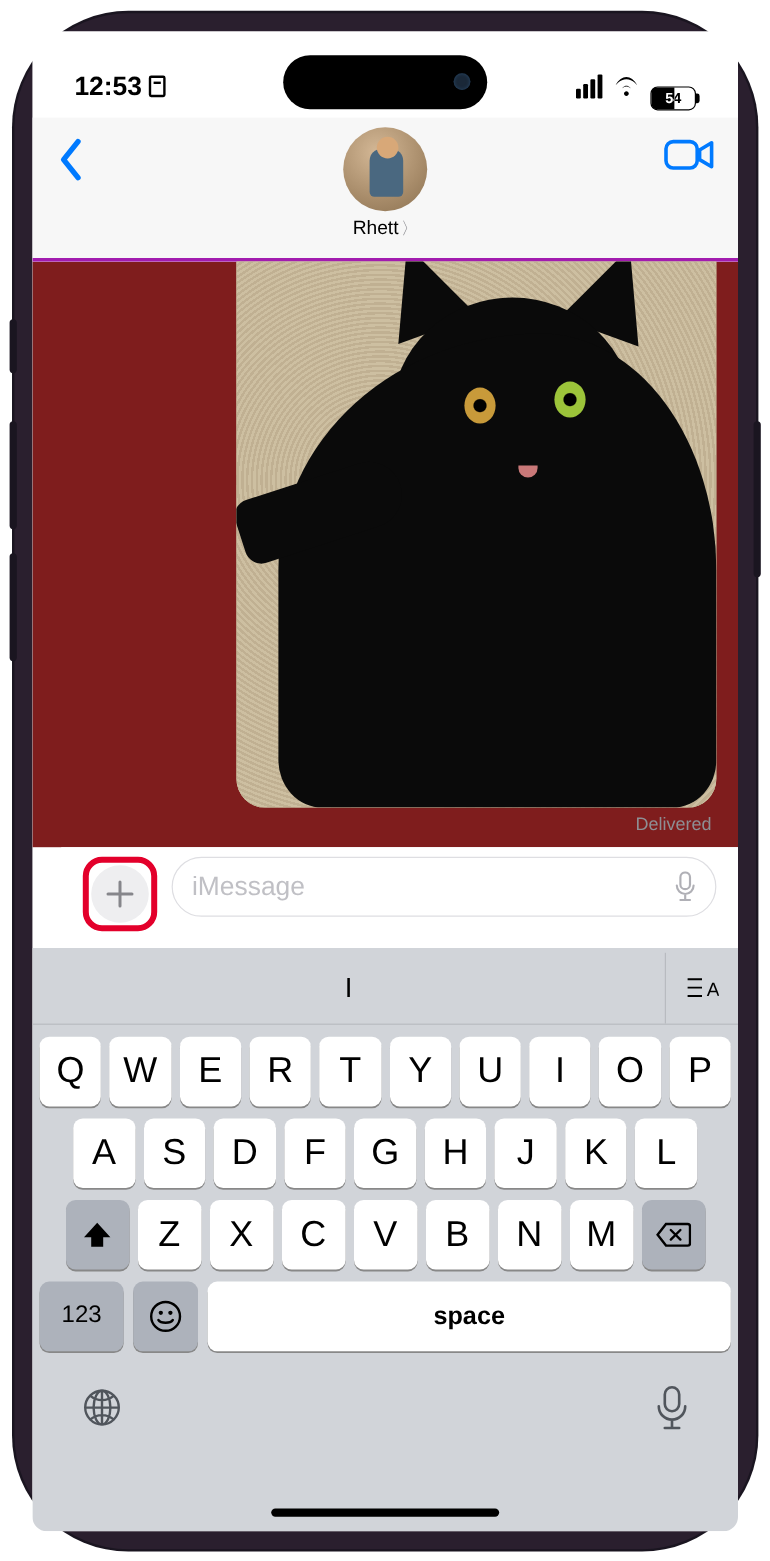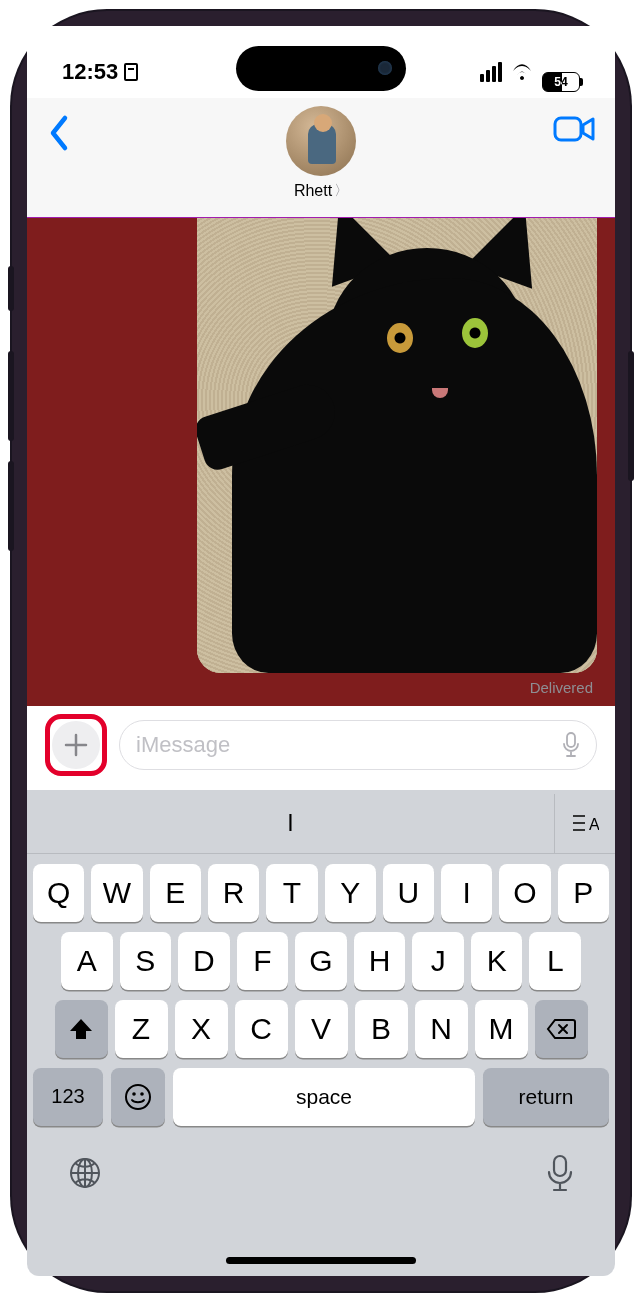--- a/index.html
+++ b/index.html
@@ -76,21 +76,21 @@
   .battery {
     display:inline-flex; align-items:center;
     width:38px; height:20px; border:1.5px solid #000; border-radius:6px; position:relative;
     font-size:12px; font-weight:700; justify-content:center;margin-top:20px;
   }
   .battery::after { content:""; position:absolute; right:-4px; width:3px; height:8px; background:#000; border-radius:0 2px 2px 0;}
   .battery .fill { position:absolute; left:0; top:0; bottom:0; width:54%; background:#000; border-radius:4px 0 0 4px; }
   .battery .num { position:relative; z-index:1; color:#fff; mix-blend-mode:difference; }
   .nav-header {
     background: #f7f7f7;
-    border-bottom: 1px solid #a21caf;
+    border-bottom: 3px solid #a21caf;
     display: flex;
     align-items: flex-start;
     justify-content: space-between;
     padding: 8px 20px 8px;
     position: relative;
     height: 120px;
   }
   .back-chevron { color:#007aff; padding-top:8px; }
   .video-btn { color:#007aff; padding-top:8px; }
   .contact-center {
@@ -148,23 +148,24 @@
     position:absolute; width:26px; height:30px; border-radius:50%;
   }
   .eye-l { left:190px; top:105px; background: radial-gradient(circle,#000 0 25%, #c89a3a 30% 100%); }
   .eye-r { left:265px; top:100px; background: radial-gradient(circle,#000 0 25%, #9cc43a 30% 100%); }
   .paw { position:absolute; left:0; top:180px; width:140px; height:55px; background:#0a0a0a; border-radius:20px 40px 40px 20px; transform:rotate(-18deg);}
   .tongue { position:absolute; left:235px; top:170px; width:16px; height:10px; background:#c97878; border-radius:0 0 8px 8px;}
   .delivered {
     font-size:15px; color:#8e8e93; font-weight:500; margin:6px 4px 10px 0;
   }
   .compose-bar {
-    display:flex; align-items:center; gap:12px;
+    display:flex; align-items:flex-start; gap:12px;
     padding: 8px 18px 14px 18px;
     background:#fff;
+    margin-left:24px;
   }
   .plus-highlight {
     border:5px solid #e3002b; border-radius:16px; padding:2px;
   }
   .plus-btn {
     width:48px; height:48px; border-radius:50%; background:#eeeef0;
     display:flex; align-items:center; justify-content:center;
     color:#878790; font-size:34px; font-weight:300;
   }
   .compose-field {
@@ -197,21 +198,21 @@
     font-size:30px; color:#000; flex:1; max-width:53px;
   }
   .krow.r2 { padding-left:34px; padding-right:34px;}
   .krow.r3 .key { max-width:53px; }
   .key.shift, .key.bksp {
     background:#adb2bb; max-width:70px; flex:0 0 70px;
   }
   .krow.r4 { gap:8px; padding:10px 6px 0;}
   .key.fn { background:#adb2bb; flex:0 0 70px; max-width:70px; font-size:20px;}
   .key.emoji { background:#adb2bb; flex:0 0 54px; max-width:54px;}
-  .key.space { flex:1; max-width:none; font-size:21px;}
+  .key.space { flex:1; max-width:none; font-size:21px;font-weight:bold;}
   .key.return { background:#adb2bb; flex:0 0 126px; max-width:126px; font-size:21px;}
   .kb-footer {
     display:flex; justify-content:space-between; align-items:center;
     padding:18px 40px 10px; height:86px;
   }
   .kb-footer svg { color:#50555c; }
   .home-indicator {
     position:absolute; bottom:12px; left:50%; transform:translateX(-50%);
     width:190px; height:7px; background:#000; border-radius:5px;
   }
@@ -367,21 +368,20 @@
         <div class="key fn">123</div>
         <div class="key emoji">
           <svg width="30" height="30" viewBox="0 0 30 30">
               <circle cx="15" cy="15" r="12" fill="none" stroke="#000" stroke-width="2"></circle>
               <circle cx="11" cy="12" r="1.8" fill="#000"></circle>
               <circle cx="19" cy="12" r="1.8" fill="#000"></circle>
               <path d="M9 18c2 3 10 3 12 0" fill="none" stroke="#000" stroke-width="2" stroke-linecap="round"></path>
             </svg>
         </div>
         <div class="key space">space</div>
-        <div class="key return">return</div>
       </div>
       <div class="kb-footer">
         <svg width="36" height="36" viewBox="0 0 36 36">
             <circle cx="18" cy="18" r="14" fill="none" stroke="#50555c" stroke-width="2"></circle>
             <path d="M4 18h28M18 4v28M8 8c6 5 14 5 20 0M8 28c6-5 14-5 20 0" fill="none" stroke="#50555c" stroke-width="2"></path>
             <ellipse cx="18" cy="18" rx="7" ry="14" fill="none" stroke="#50555c" stroke-width="2"></ellipse>
           </svg>
         <svg width="30" height="38" viewBox="0 0 30 38">
             <rect x="9" y="2" width="12" height="20" rx="6" fill="none" stroke="#50555c" stroke-width="2.2"></rect>
             <path d="M4 18a11 11 0 0 0 22 0M15 29v7M9 36h12" fill="none" stroke="#50555c" stroke-width="2.2" stroke-linecap="round"></path>

